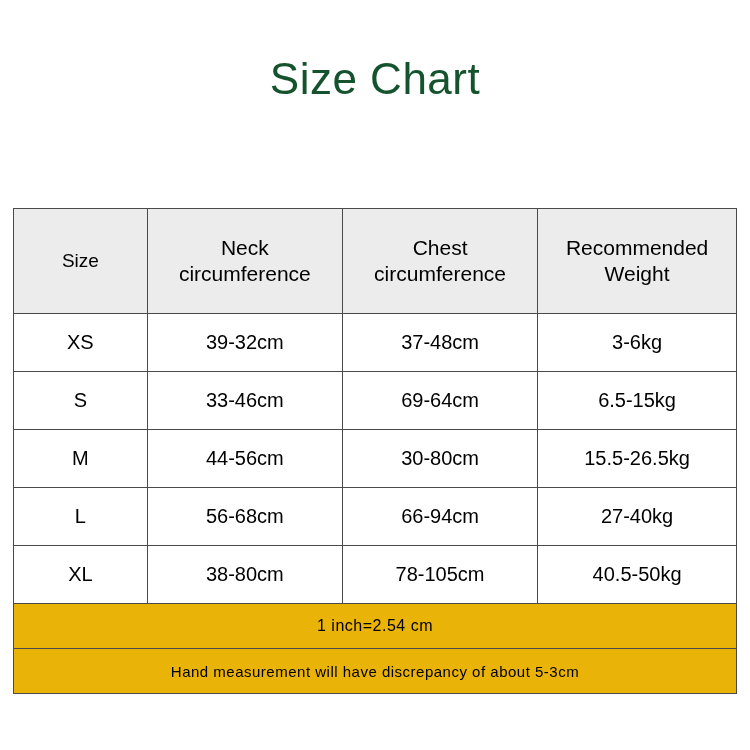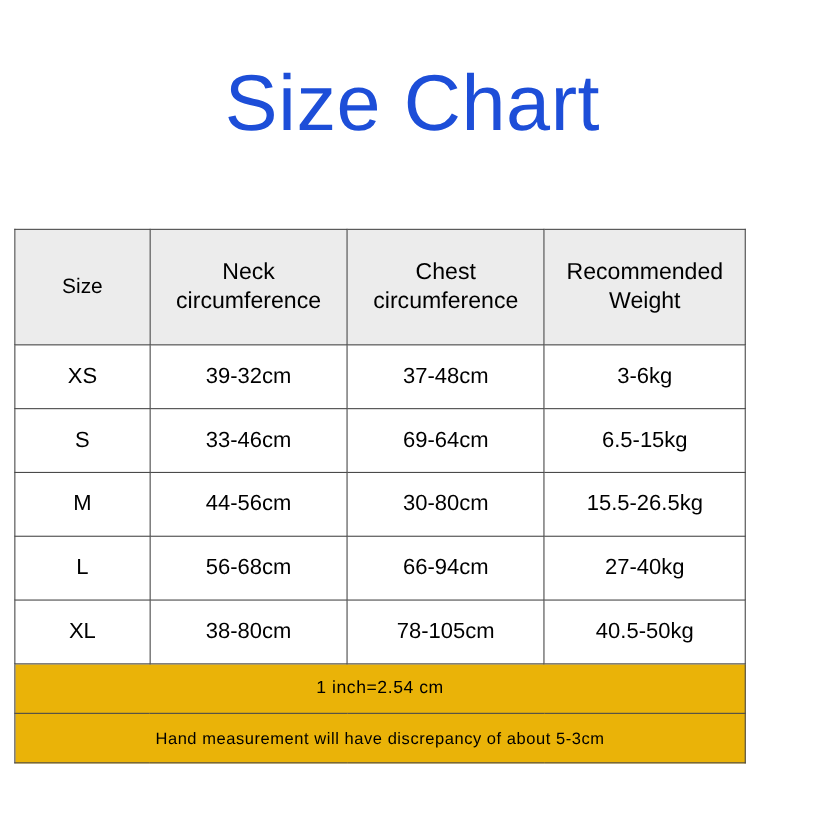--- a/index.html
+++ b/index.html
@@ -15,32 +15,32 @@
     overflow: hidden;
   }
   .page {
     position: relative;
     width: 750px;
     height: 750px;
     box-sizing: border-box;
   }
   .title {
     text-align: center;
-    font-size: 72px;
+    font-size: 44px;
     font-weight: 400;
     letter-spacing: 0.5px;
     padding-top: 55px;
     line-height: 1.1;
-    color: #1d4ed8;
+    color: #14532d;
   }
   .table-wrap {
     position: absolute;
     left: 13px;
     top: 208px;
-    width: 665px;
+    width: 724px;
   }
   table.size-chart {
     width: 100%;
     border-collapse: collapse;
     table-layout: fixed;
   }
   table.size-chart td,
   table.size-chart th {
     border: 1px solid #4a4a4a;
     text-align: center;

